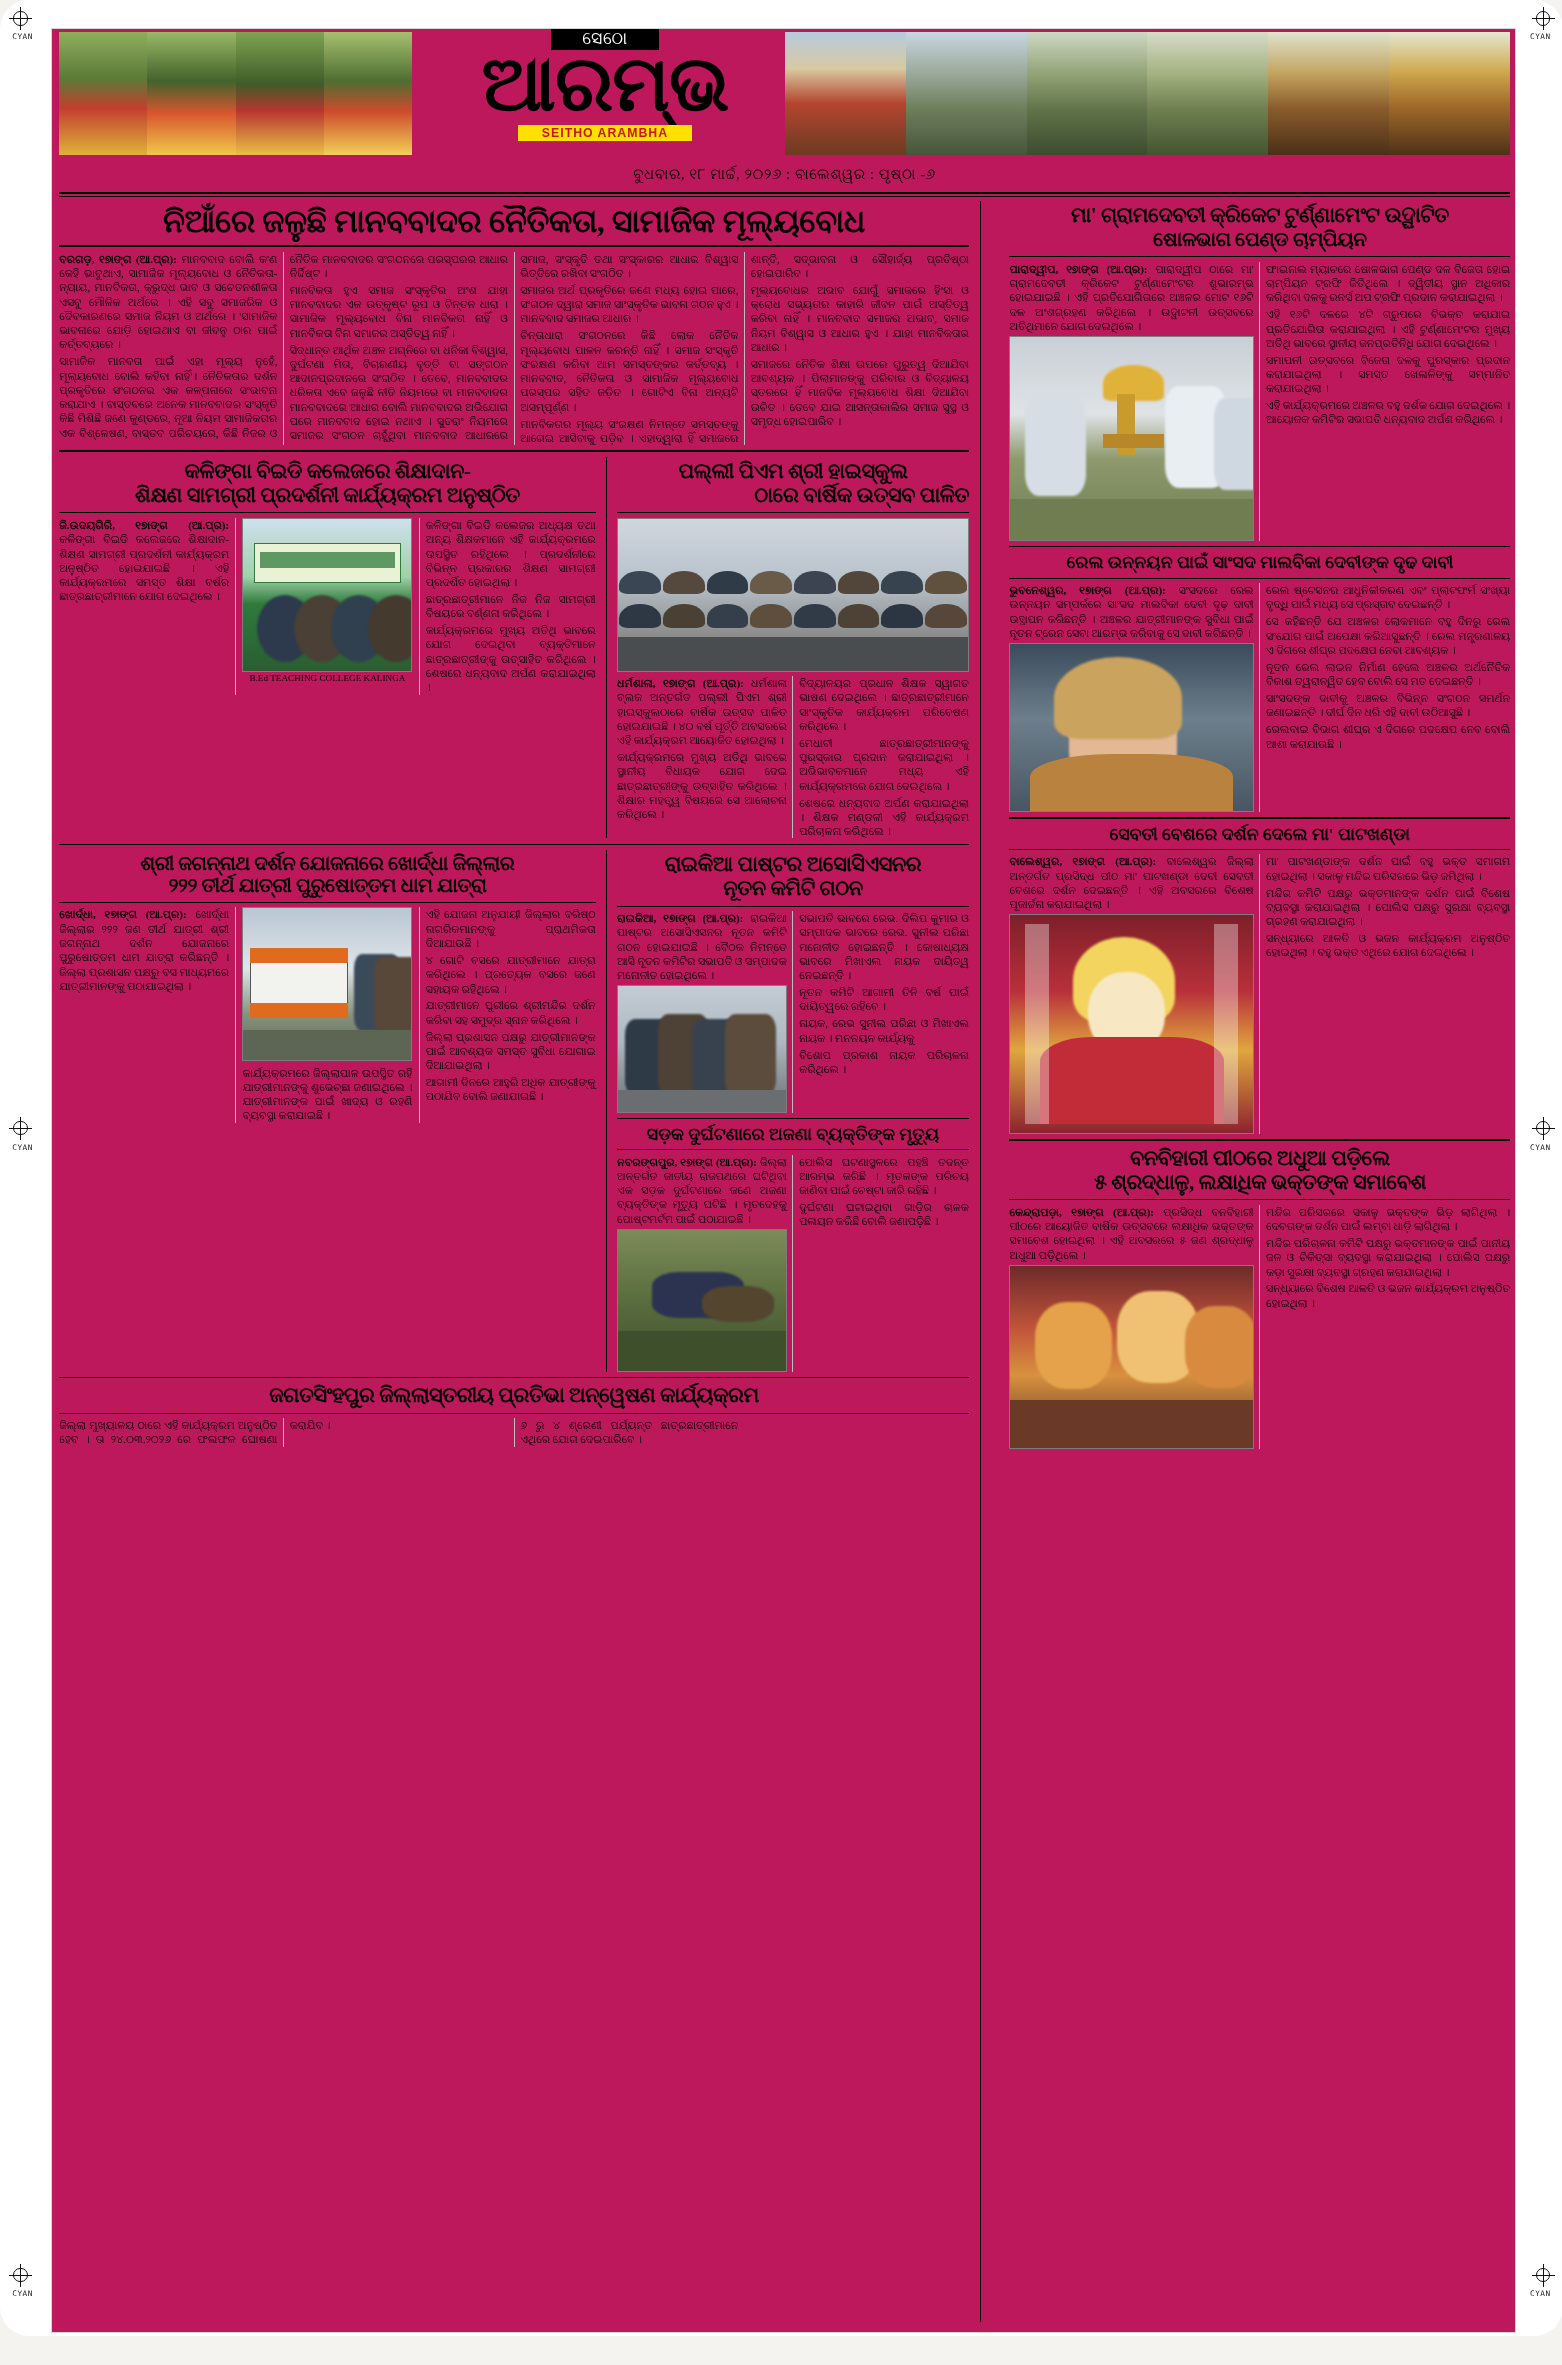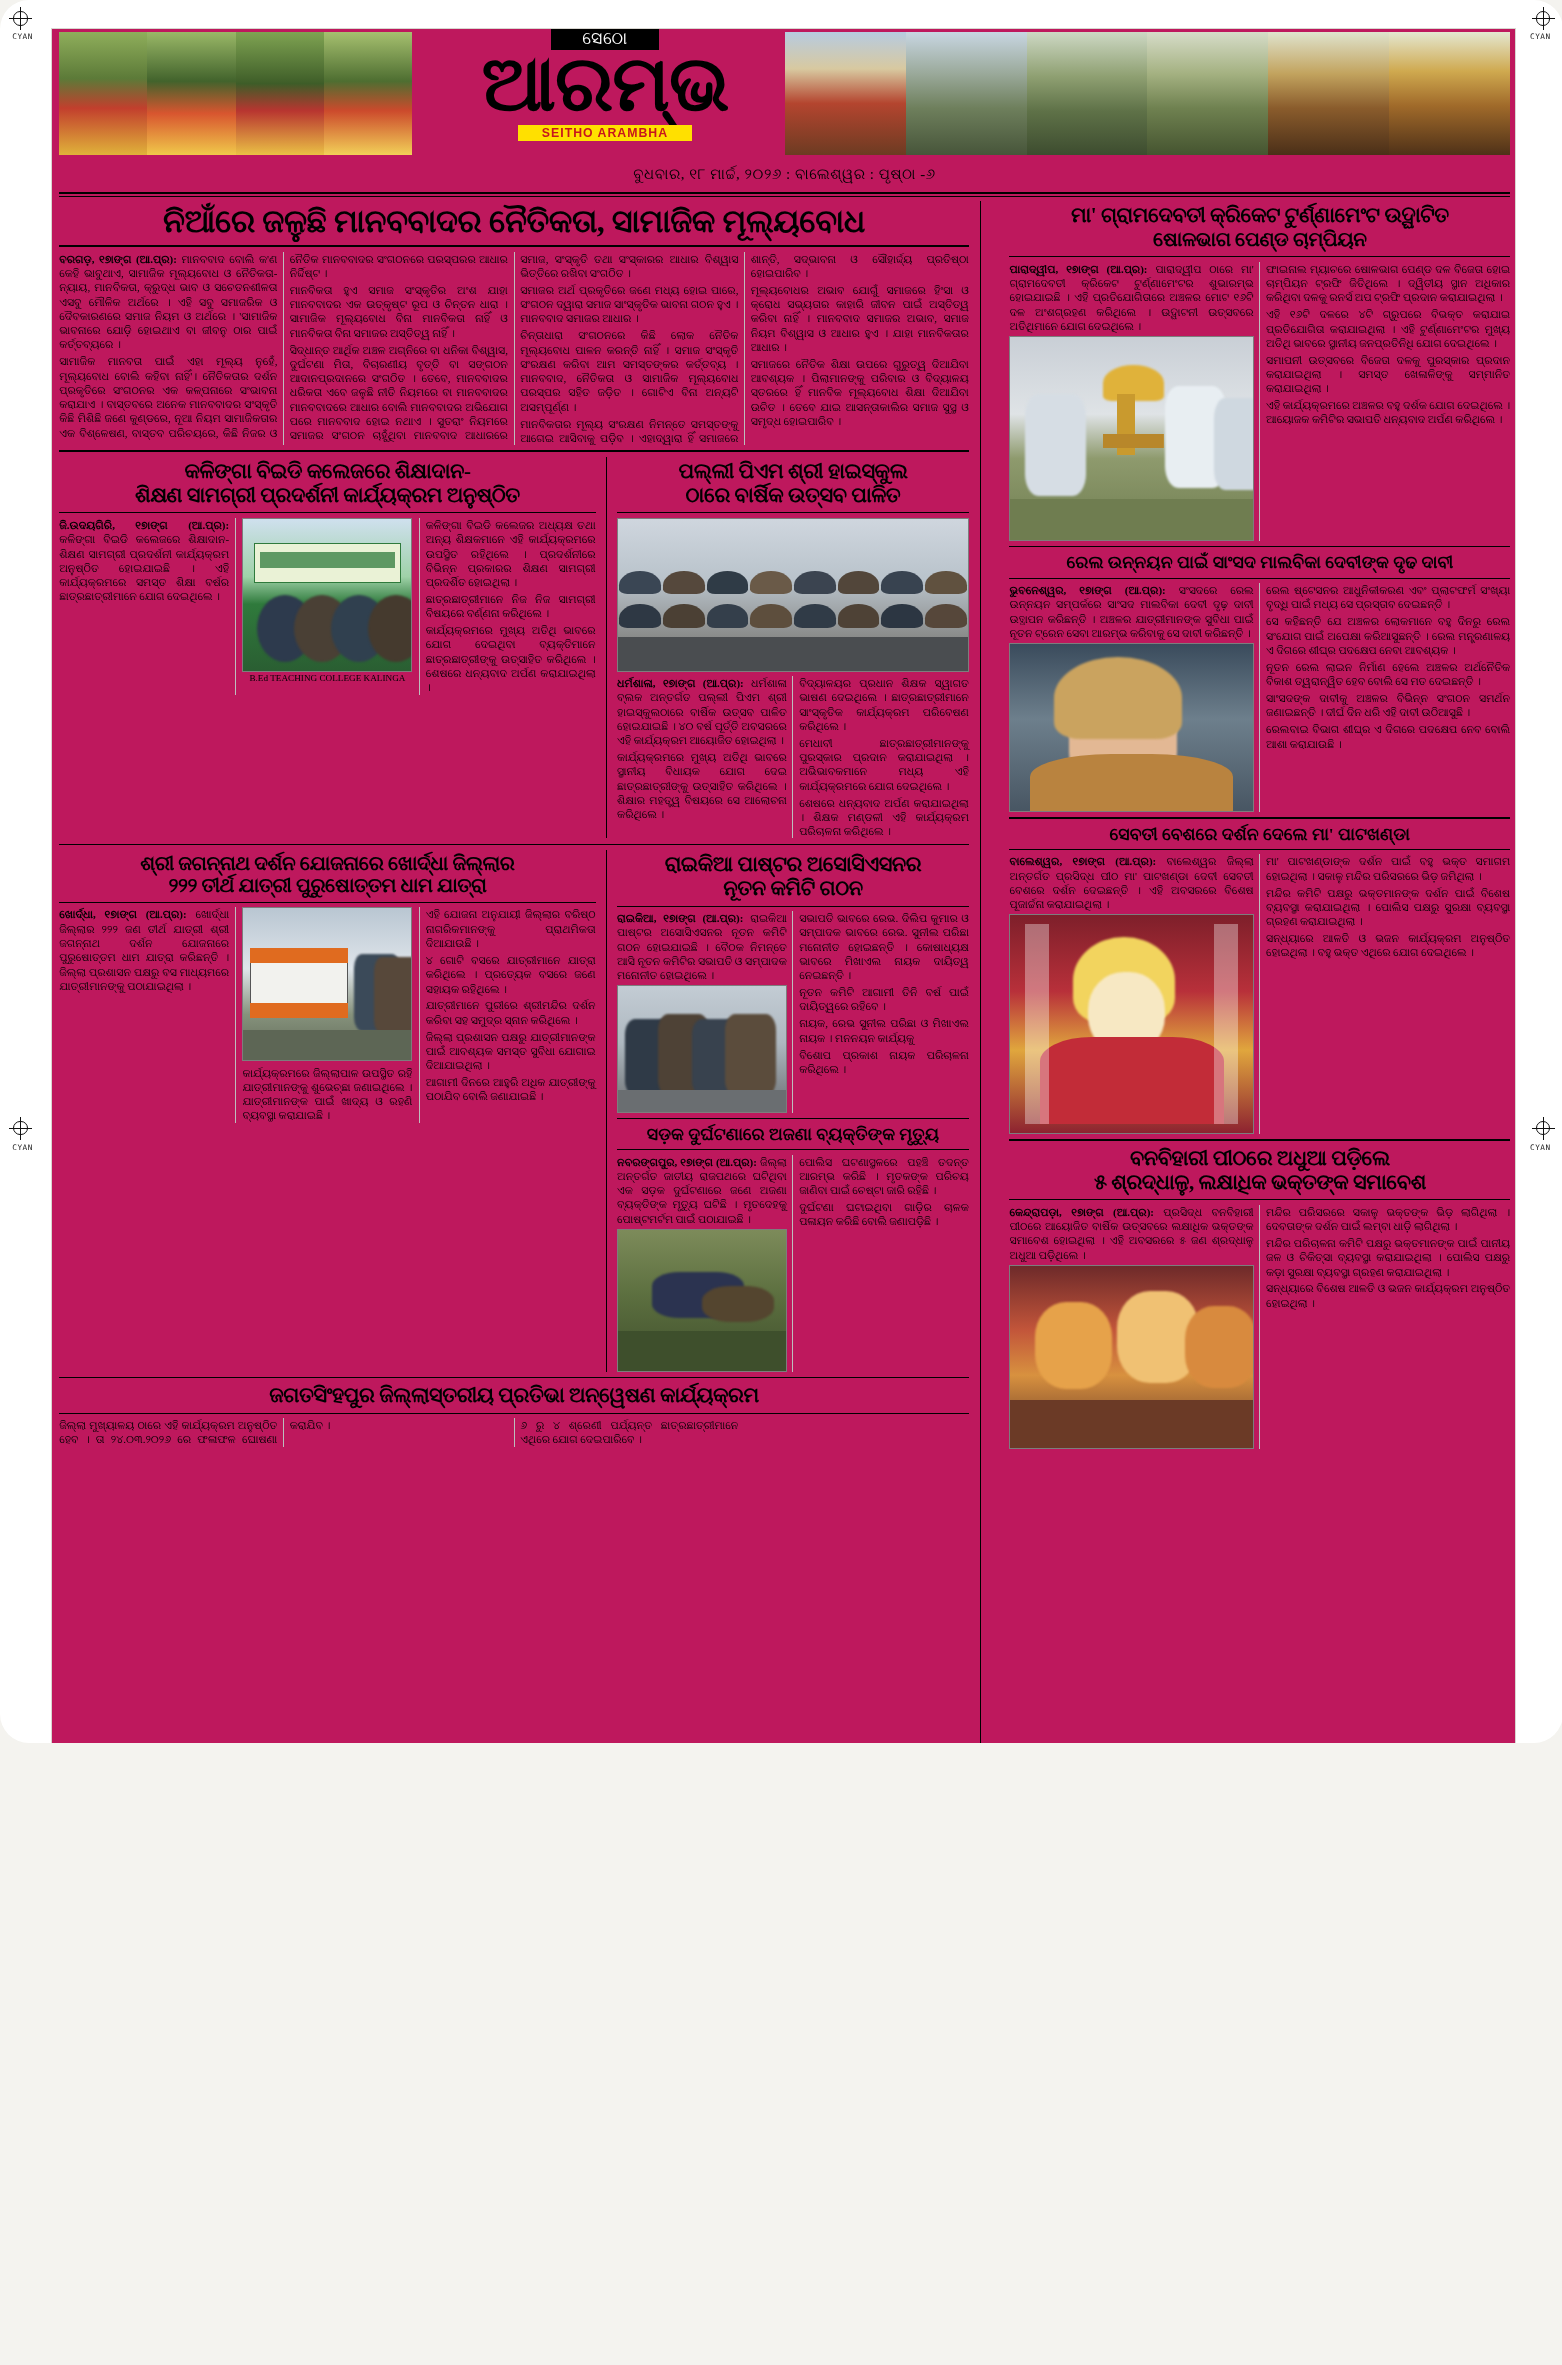--- a/index.html
+++ b/index.html
@@ -1,18 +1,18 @@
 <!DOCTYPE html>
 <html style="font-size:8.2px"><head>
 <meta charset="utf-8">
 <style>
   html,body{margin:0;padding:0;background:#f4f3ef;}
   *{box-sizing:border-box;}
   .page{
-    width:1563px;height:1743px;position:relative;background:#ffffff;
+    width:1563px;height:2336px;position:relative;background:#ffffff;
     font-family:"Liberation Serif","DejaVu Serif",serif;color:#000;
     overflow:hidden;
     border-radius:29px;
   }
   .sheet{
     position:absolute;left:51px;top:28px;width:1465px;height:2305px;
     background:#be185d;border:0.5px solid #d8d6d0;
   }
   
   .crop{position:absolute;width:22.5px;height:22.5px;}
@@ -215,21 +215,21 @@
                   <div class="credit">B.Ed TEACHING COLLEGE KALINGA</div>
                 </div>
                 <p class="bd">କଳିଙ୍ଗା ବିଇଡି କଲେଜର ଅଧ୍ୟକ୍ଷ ତଥା ଅନ୍ୟ ଶିକ୍ଷକମାନେ ଏହି କାର୍ଯ୍ୟକ୍ରମରେ ଉପସ୍ଥିତ ରହିଥିଲେ । ପ୍ରଦର୍ଶନୀରେ ବିଭିନ୍ନ ପ୍ରକାରର ଶିକ୍ଷଣ ସାମଗ୍ରୀ ପ୍ରଦର୍ଶିତ ହୋଇଥିଲା ।</p>
                 <p class="bd">ଛାତ୍ରଛାତ୍ରୀମାନେ ନିଜ ନିଜ ସାମଗ୍ରୀ ବିଷୟରେ ବର୍ଣ୍ଣନା କରିଥିଲେ ।</p>
                 <p class="bd">କାର୍ଯ୍ୟକ୍ରମରେ ମୁଖ୍ୟ ଅତିଥି ଭାବରେ ଯୋଗ ଦେଇଥିବା ବ୍ୟକ୍ତିମାନେ ଛାତ୍ରଛାତ୍ରୀଙ୍କୁ ଉତ୍ସାହିତ କରିଥିଲେ । ଶେଷରେ ଧନ୍ୟବାଦ ଅର୍ପଣ କରାଯାଇଥିଲା ।</p>
               </div>
             </article>
 
             <article style="width:364px;border-left:0.5px solid #000;padding-left:10.2px;">
               <h2 class="hl3">ପଲ୍ଲୀ ପିଏମ ଶ୍ରୀ ହାଇସ୍କୁଲ</h2>
-              <h2 class="hl3" style="margin-top:-3.1px;">ଠାରେ ବାର୍ଷିକ ଉତ୍ସବ ପାଳିତ</h2>
+              <h2 class="hl3" style="margin-top:-3.1px;text-align:right;">ଠାରେ ବାର୍ଷିକ ଉତ୍ସବ ପାଳିତ</h2>
               <div class="hsep thin"></div>
 
               <div class="figure">
                 <div class="ph ph-crowd">
                   <div class="row" style="top:34%;">
                     <div class="h" style="background:#3a4654;"></div>
                       <div class="h" style="background:#55483c;"></div>
                     <div class="h" style="background:#2f3b46;"></div>
                       <div class="h" style="background:#6a5a48;"></div>
                     <div class="h" style="background:#3b4450;"></div>

